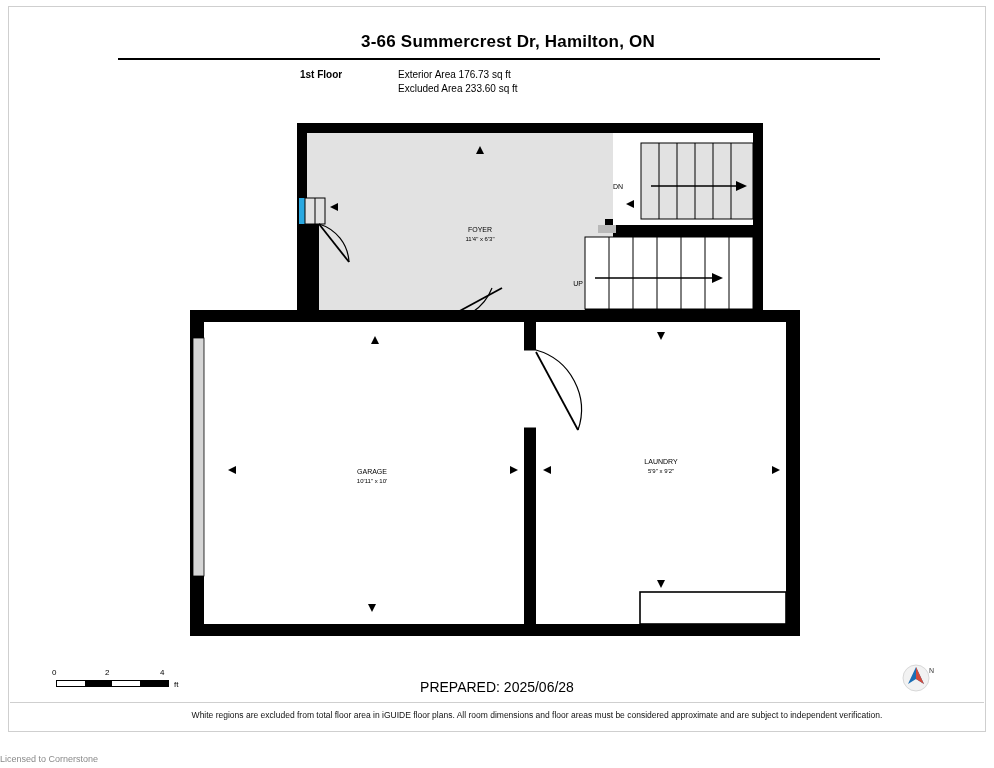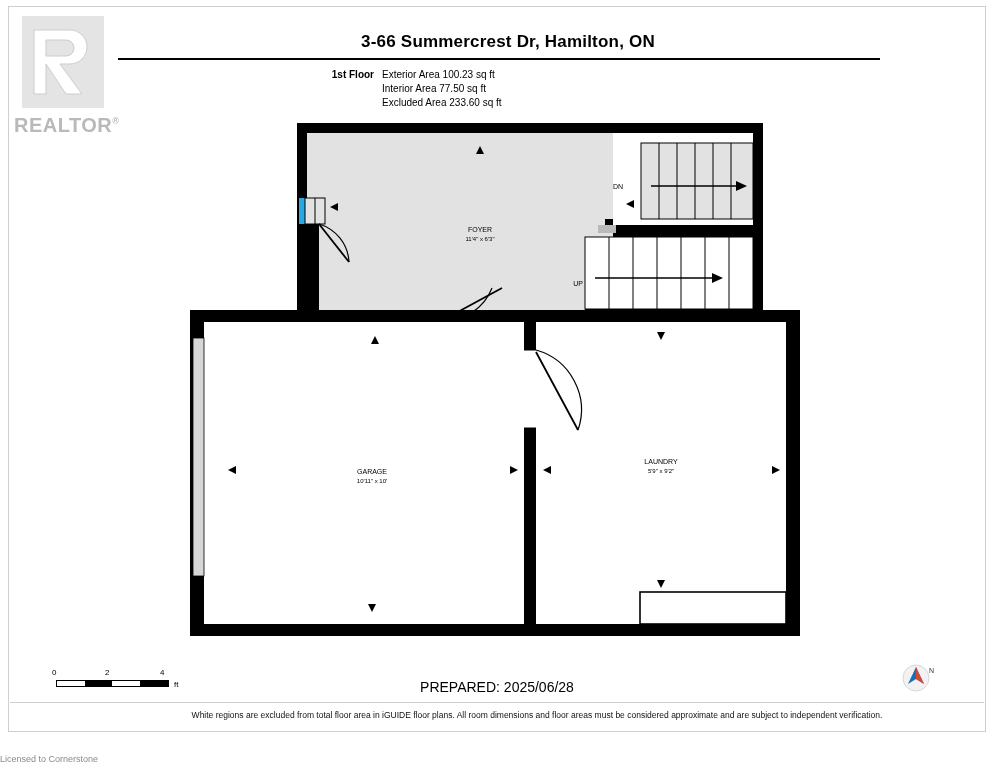--- a/index.html
+++ b/index.html
@@ -89,22 +89,21 @@
     line-height: 14px;
   }
   .floor-meta .row {
     display: block;
     white-space: nowrap;
   }
   .floor-meta .floor-label {
     font-weight: bold;
     display: inline-block;
     width: 74px;
-    text-align: right;
-    padding-right: 8px;
+    padding-right: 24px;
   }
 
   
   .plan {
     position: absolute;
     left: 0;
     top: 0;
     width: 994px;
     height: 768px;
   }
@@ -195,40 +194,27 @@
 
   
 </style>
 </head>
 <body>
 
 <div class="page">
 
   <div class="frame"></div>
 
-  <div class="realtor-logo">
-    <svg class="realtor-mark" viewBox="0 0 86 96">
-      <rect x="2" y="2" width="82" height="92" fill="#e4e4e4"></rect>
-      <path d="M20 16 h30 a17 17 0 0 1 0 34 h-10 l22 30 h-16 L26 50 v30 H14 V16 z M26 26 v16 h20 a8 8 0 0 0 0 -16 z" fill="#ffffff"></path>
-      <path d="M20 16 h30 a17 17 0 0 1 0 34 h-10 l22 30 h-16 L26 50 v30 H14 V16 z M26 26 v16 h20 a8 8 0 0 0 0 -16 z" fill="none" stroke="#cccccc" stroke-width="1"></path>
-    </svg>
-    <div class="realtor-word">
-      <span>REALTOR</span><sup>®</sup>
-    </div>
-  </div>
 
   <div class="title">3-66 Summercrest Dr, Hamilton, ON</div>
   <div class="title-rule"></div>
 
   <div class="floor-meta">
     <div class="row">
-      <span class="floor-label">1st Floor</span><span>Exterior Area 100.23 sq ft</span>
-    </div>
-    <div class="row">
-      <span class="floor-label"></span><span>Interior Area 77.50 sq ft</span>
+      <span class="floor-label">1st Floor</span><span>Exterior Area 176.73 sq ft</span>
     </div>
     <div class="row">
       <span class="floor-label"></span><span>Excluded Area 233.60 sq ft</span>
     </div>
   </div>
 
   <svg class="plan" viewBox="0 0 994 768">
 
     <g>
 

